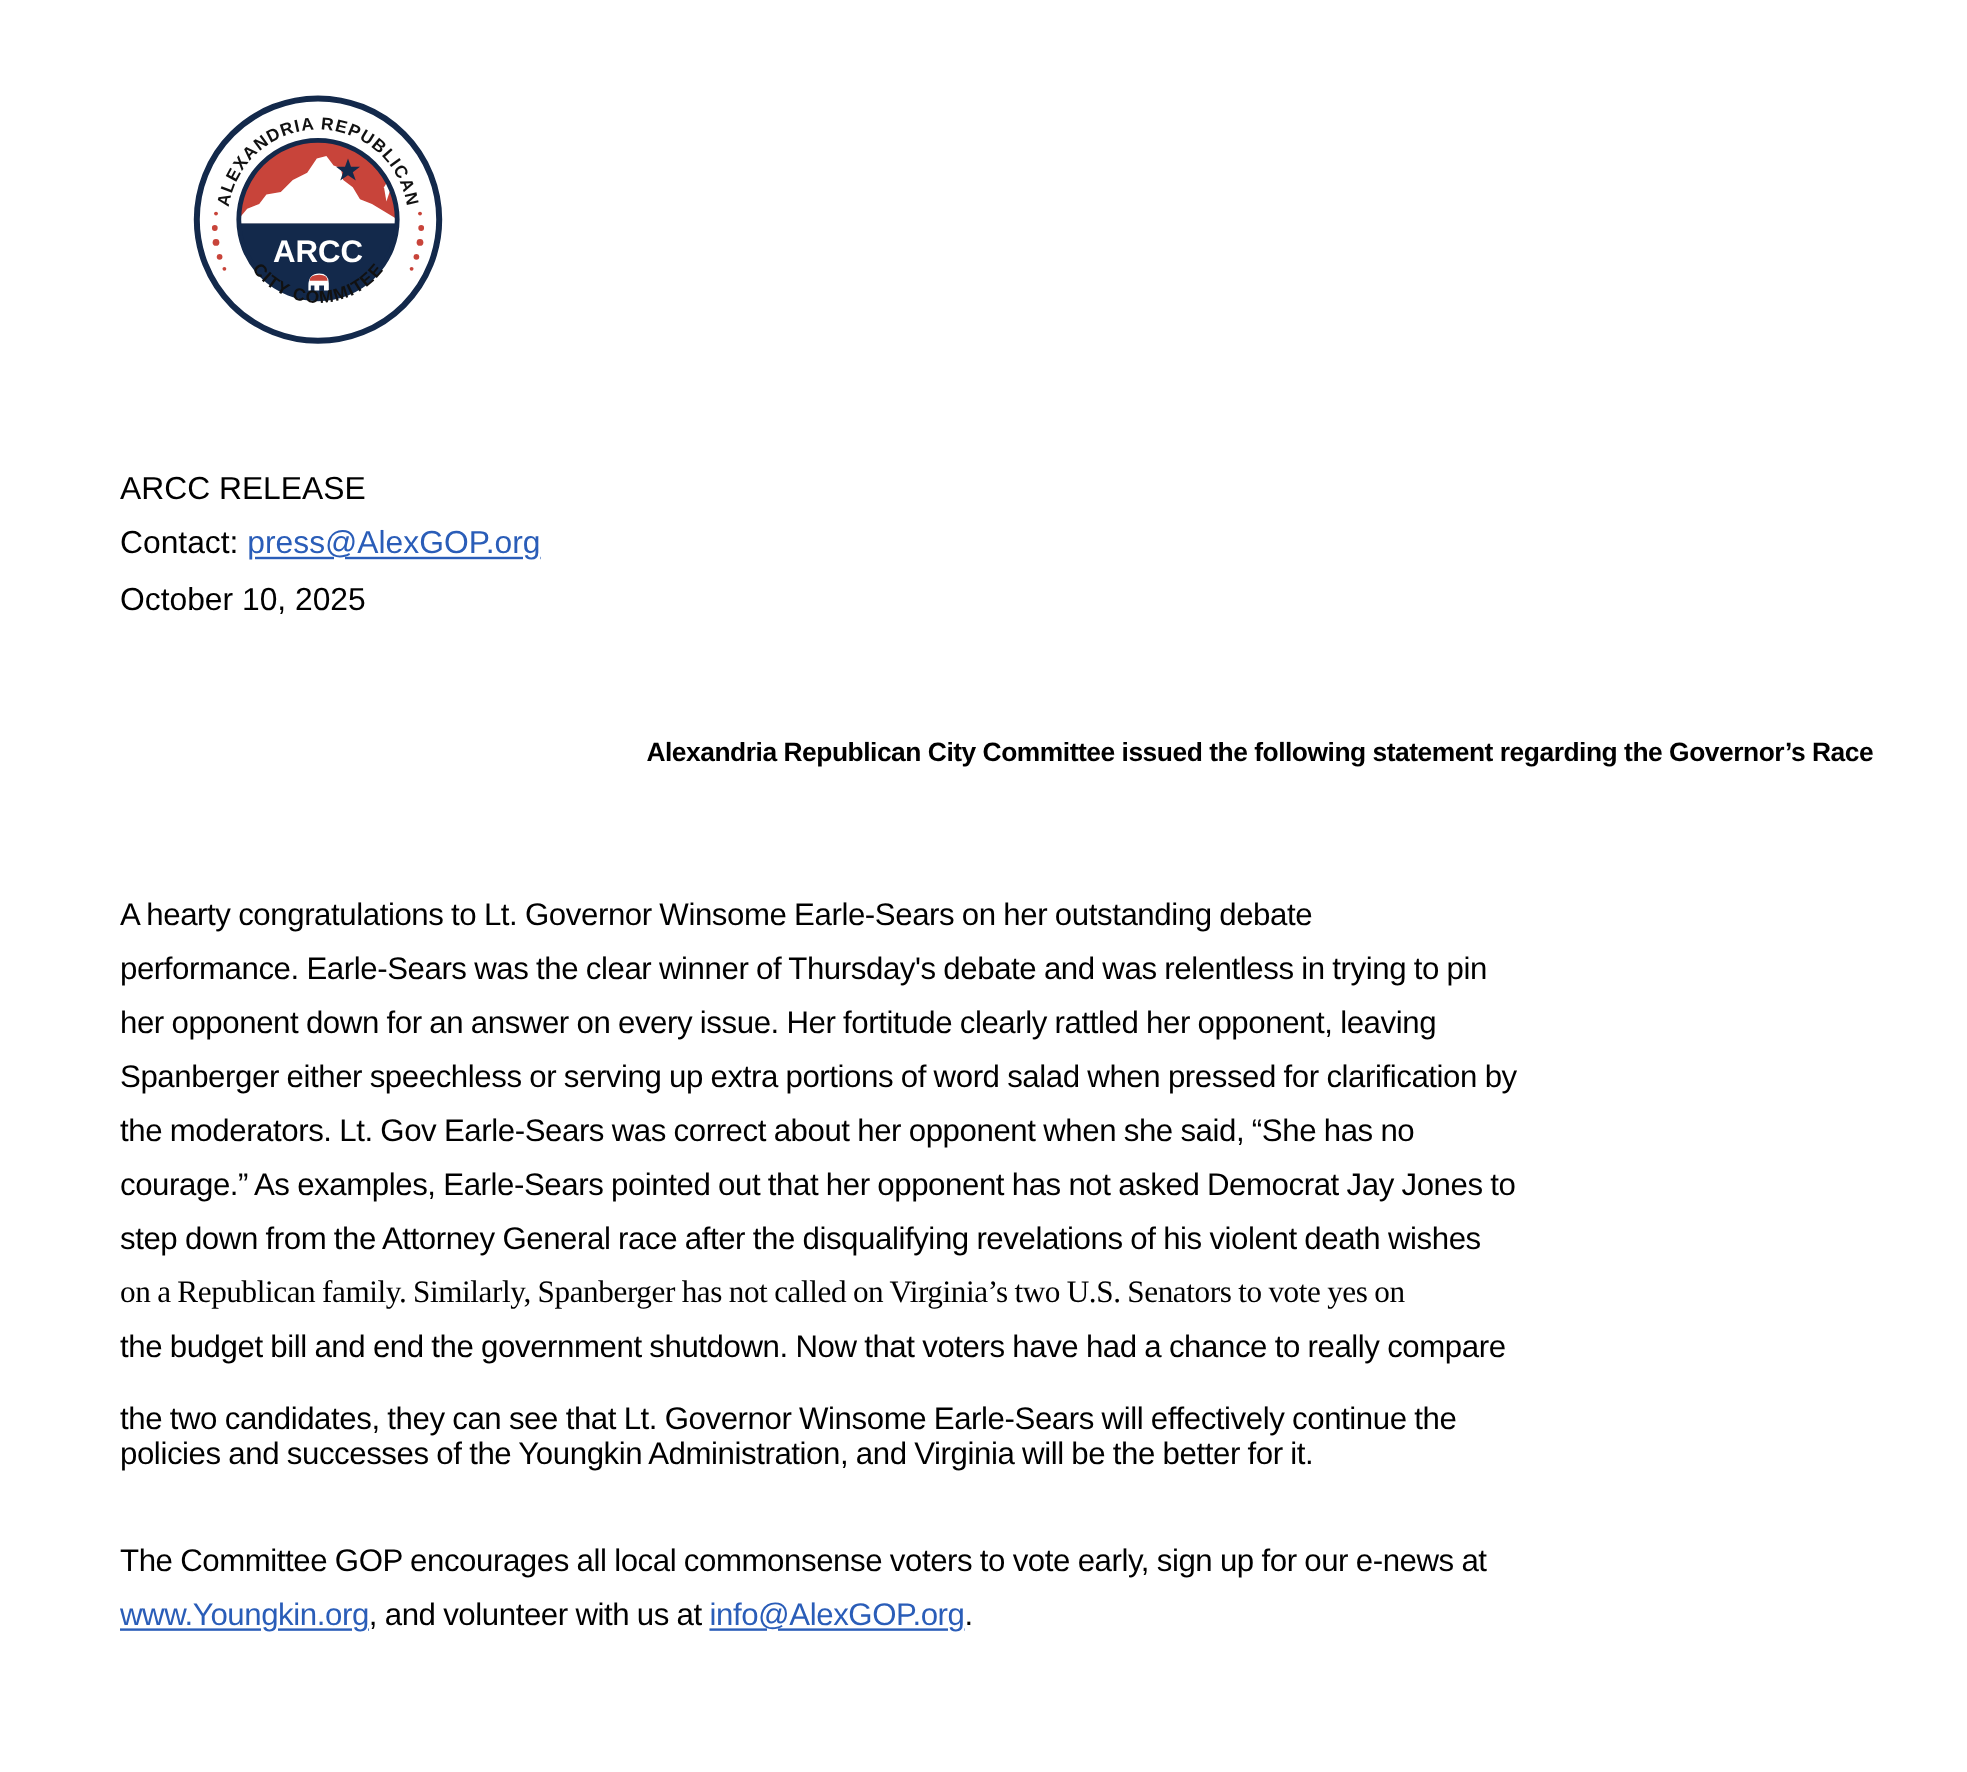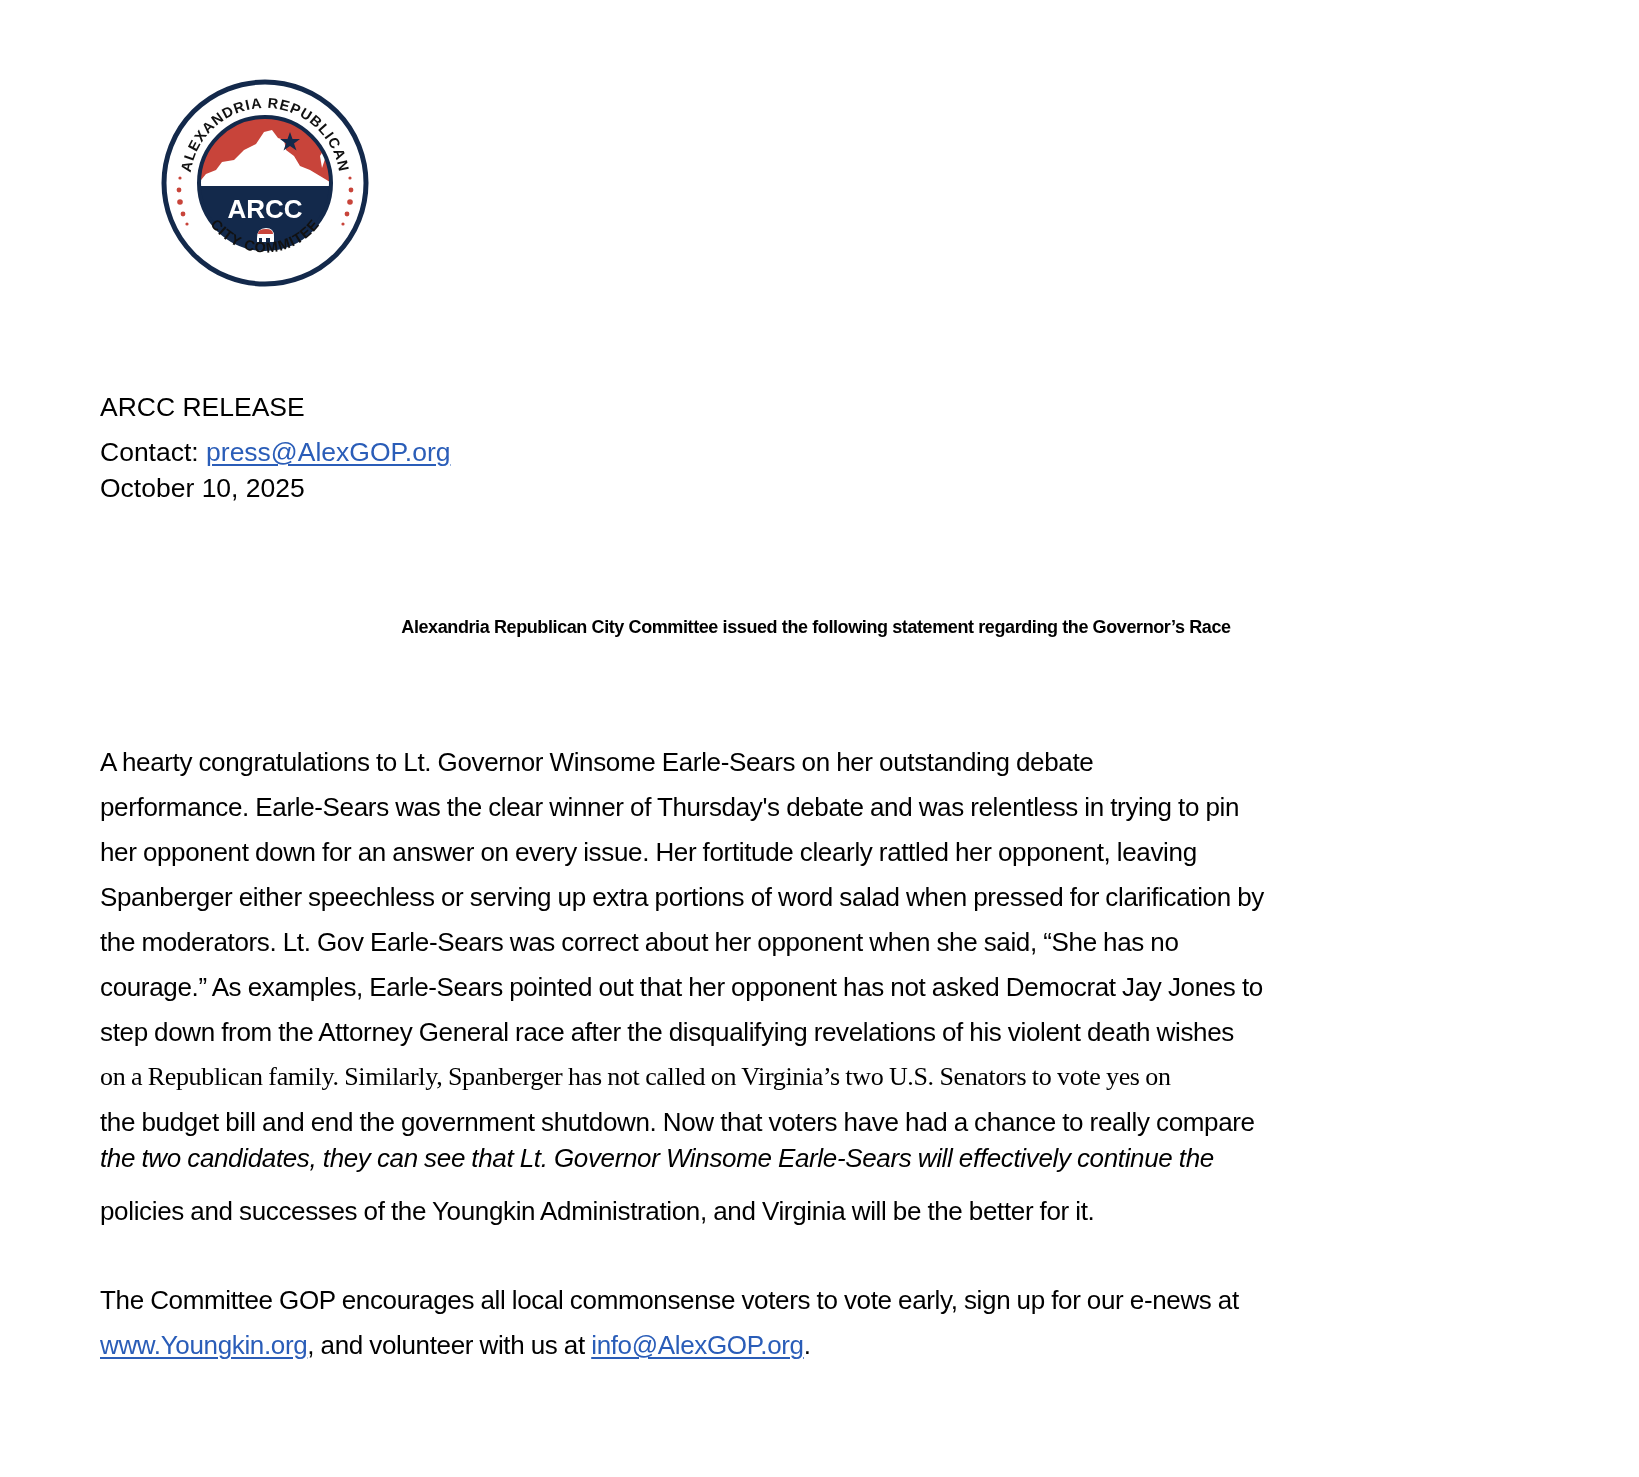--- a/index.html
+++ b/index.html
@@ -4,22 +4,22 @@
   <style>
     html, body { margin: 0; padding: 0; background: #ffffff; }
     body { width: 1639px; height: 1477px; position: relative; overflow: hidden;
            font-family: "Liberation Sans", "DejaVu Sans", sans-serif; color: #000; }
     .page { position: absolute; left: 0; top: 0; width: 1639px; height: 1477px; background: #fff; }
 
     .logo { position: absolute; left: 160px; top: 78px; width: 210px; height: 210px; }
     .hdr  { position: absolute; left: 100px; font-size: 26.5px; line-height: 30px; white-space: nowrap; }
     a.link { color: #2a5db8; text-decoration: underline; text-decoration-thickness: 2px; text-underline-offset: 3px; }
 
-    .heading { position: absolute; left: 91px; width: 1450px; text-align: center; font-weight: bold;
-               font-size: 18px; line-height: 30px; white-space: nowrap; letter-spacing: -0.4px; }
+    .heading { position: absolute; left: 111px; width: 1450px; text-align: right; font-weight: bold;
+               font-size: 22px; line-height: 30px; white-space: nowrap; letter-spacing: -0.4px; }
 
     .body-line { position: absolute; left: 100px; font-size: 26px; line-height: 30px; white-space: nowrap;
                  letter-spacing: -0.35px; word-spacing: -0.5px; text-align: center; }
   </style>
 </head>
 <body>
 
 <div class="page">
 
   <svg class="logo" viewBox="0 0 210 210" xmlns="http://www.w3.org/2000/svg">
@@ -63,35 +63,35 @@
         <circle cx="190" cy="124" r="2.8"></circle>
         <circle cx="187" cy="136" r="2.4"></circle>
         <circle cx="183" cy="146" r="1.6"></circle>
     </g>
   </svg>
 
   <div class="hdr" style="top:392px;">ARCC RELEASE</div>
   <div class="hdr" style="top:437px;">
     <span>Contact: </span><a class="link" href="#">press@AlexGOP.org</a>
   </div>
-  <div class="hdr" style="top:473px;">October 10, 2025</div>
+  <div class="hdr" style="top:484px;">October 10, 2025</div>
 
   <div class="heading" style="top:612px;">Alexandria Republican City Committee issued the following statement regarding the Governor’s Race</div>
 
   <div>
     <div class="body-line" style="top:747px;">A hearty congratulations to Lt. Governor Winsome Earle-Sears on her outstanding debate</div>
     <div class="body-line" style="top:792px;">performance. Earle-Sears was the clear winner of Thursday's debate and was relentless in trying to pin</div>
     <div class="body-line" style="top:837px;">her opponent down for an answer on every issue. Her fortitude clearly rattled her opponent, leaving</div>
     <div class="body-line" style="top:882px;">Spanberger either speechless or serving up extra portions of word salad when pressed for clarification by</div>
     <div class="body-line" style="top:927px;">the moderators. Lt. Gov Earle-Sears was correct about her opponent when she said, “She has no</div>
     <div class="body-line" style="top:972px;">courage.” As examples, Earle-Sears pointed out that her opponent has not asked Democrat Jay Jones to</div>
     <div class="body-line" style="top:1017px;">step down from the Attorney General race after the disqualifying revelations of his violent death wishes</div>
     <div class="body-line" style="top:1062px;font-family:Liberation Serif, serif;">on a Republican family. Similarly, Spanberger has not called on Virginia’s two U.S. Senators to vote yes on</div>
     <div class="body-line" style="top:1107px;">the budget bill and end the government shutdown. Now that voters have had a chance to really compare</div>
-    <div class="body-line" style="top:1143px;font-style:italic;">the two candidates, they can see that Lt. Governor Winsome Earle-Sears will effectively continue the</div>
+    <div class="body-line" style="top:1167px;">the two candidates, they can see that Lt. Governor Winsome Earle-Sears will effectively continue the</div>
     <div class="body-line" style="top:1196px;">policies and successes of the Youngkin Administration, and Virginia will be the better for it.</div>
   </div>
 
   <div>
     <div class="body-line" style="top:1285px;">The Committee GOP encourages all local commonsense voters to vote early, sign up for our e-news at</div>
     <div class="body-line" style="top:1330px;">
       <a class="link" href="#">www.Youngkin.org</a><span>, and volunteer with us at </span><a class="link" href="#">info@AlexGOP.org</a><span>.</span>
     </div>
   </div>
 

